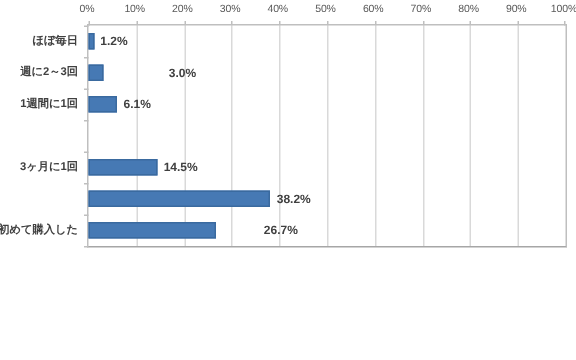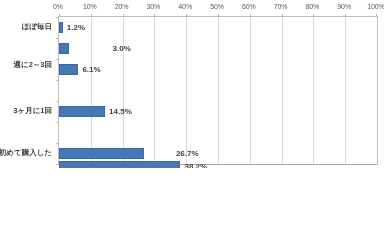--- a/index.html
+++ b/index.html
@@ -153,21 +153,22 @@
       <span class="x-tick-label" style="left: 217px;">50%</span>
       <span class="x-tick-label" style="left: 248.8px;">60%</span>
       <span class="x-tick-label" style="left: 280.6px;">70%</span>
       <span class="x-tick-label" style="left: 312.4px;">80%</span>
       <span class="x-tick-label" style="left: 344.2px;">90%</span>
       <span class="x-tick-label" style="left: 376px;">100%</span>
     </div>
 
   <div id="y-axis-labels">
       <div class="y-cat-label" style="top: 0px;">ほぼ毎日</div>
-      <div class="y-cat-label" style="top: 38px; text-align: center;">週に2～3回</div>
+      <div class="y-cat-label" style="top: 21px; text-align: center;">週に2～3回</div>
+      <div class="y-cat-label" style="top: 42px;">1週間に1回</div>
       <div class="y-cat-label" style="top: 84px;">3ヶ月に1回</div>
       <div class="y-cat-label" style="top: 126px;">初めて購入した</div>
     </div>
 
   <div id="plot-area">
     <div id="gridlines">
         <div class="top-tick" style="left: 0px;"></div>
         <div class="gridline" style="left: 31.8px;"></div>
         <div class="top-tick" style="left: 31.8px;"></div>
         <div class="gridline" style="left: 63.6px;"></div>
@@ -198,21 +199,21 @@
           <span class="bar-value">3.0%</span>
         </div>
         <div class="bar-row" style="top: 42px;">
           <div class="bar" style="width: 19.398px; background: rgb(70, 121, 180); border-color: rgb(58, 106, 159);"></div>
           <span class="bar-value">6.1%</span>
         </div>
         <div class="bar-row" style="top: 84px;">
           <div class="bar" style="width: 46.11px; background: rgb(70, 121, 180); border-color: rgb(58, 106, 159);"></div>
           <span class="bar-value">14.5%</span>
         </div>
-        <div class="bar-row" style="top: 105px; margin-top: 34px;">
+        <div class="bar-row" style="top: 105px;">
           <div class="bar" style="width: 121.476px; background: rgb(70, 121, 180); border-color: rgb(58, 106, 159);"></div>
           <span class="bar-value">38.2%</span>
         </div>
         <div class="bar-row" style="top: 126px; gap: 28px;">
           <div class="bar" style="width: 84.906px; background: rgb(70, 121, 180); border-color: rgb(58, 106, 159);"></div>
           <span class="bar-value">26.7%</span>
         </div>
       </div>
   <div class="y-tick" style="top: 0px;"></div>
       <div class="y-tick" style="top: 21px;"></div>

